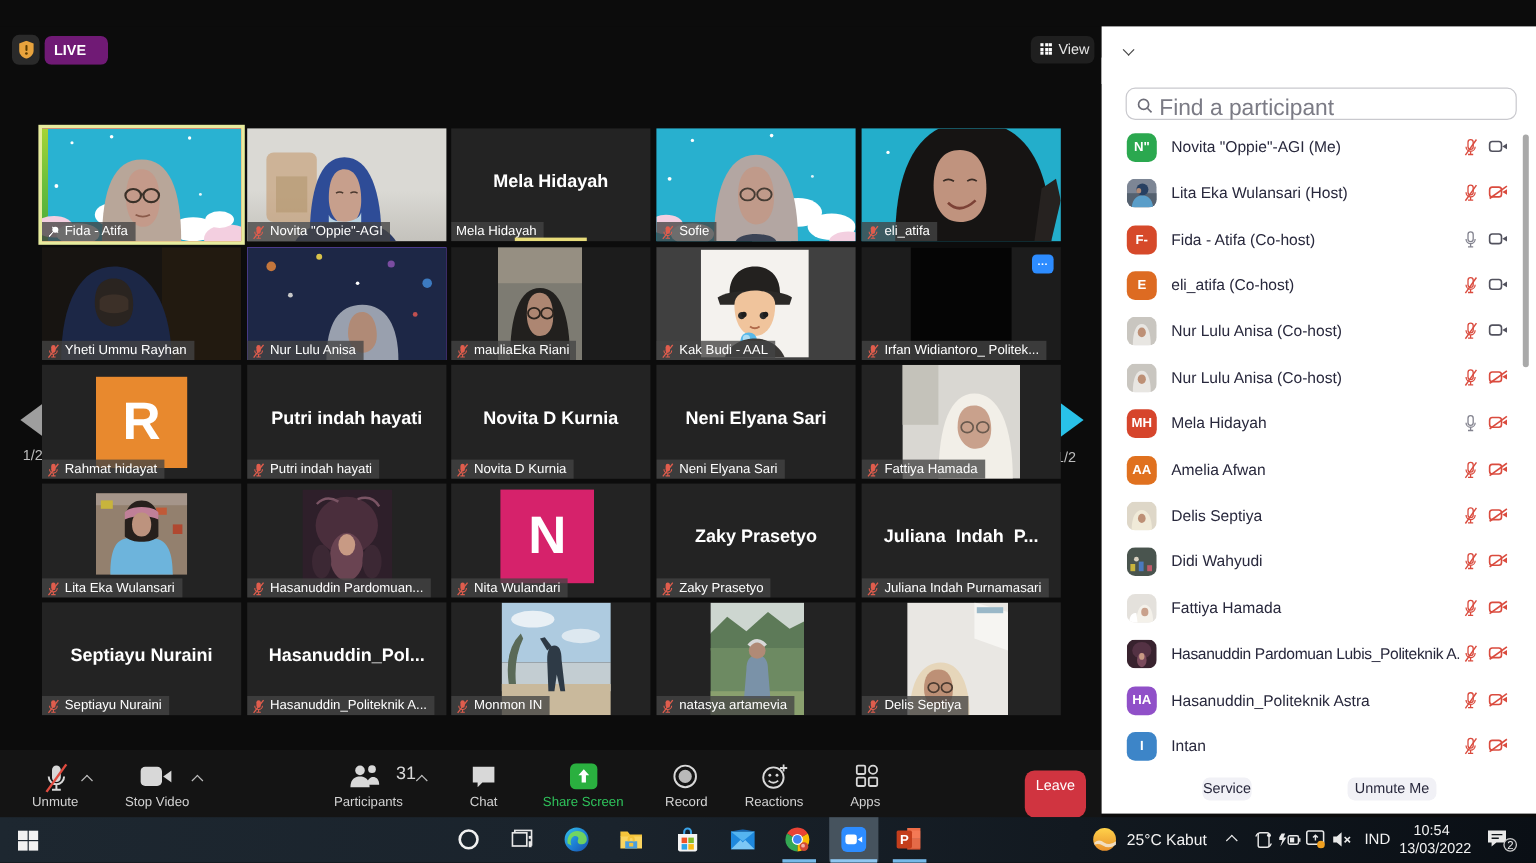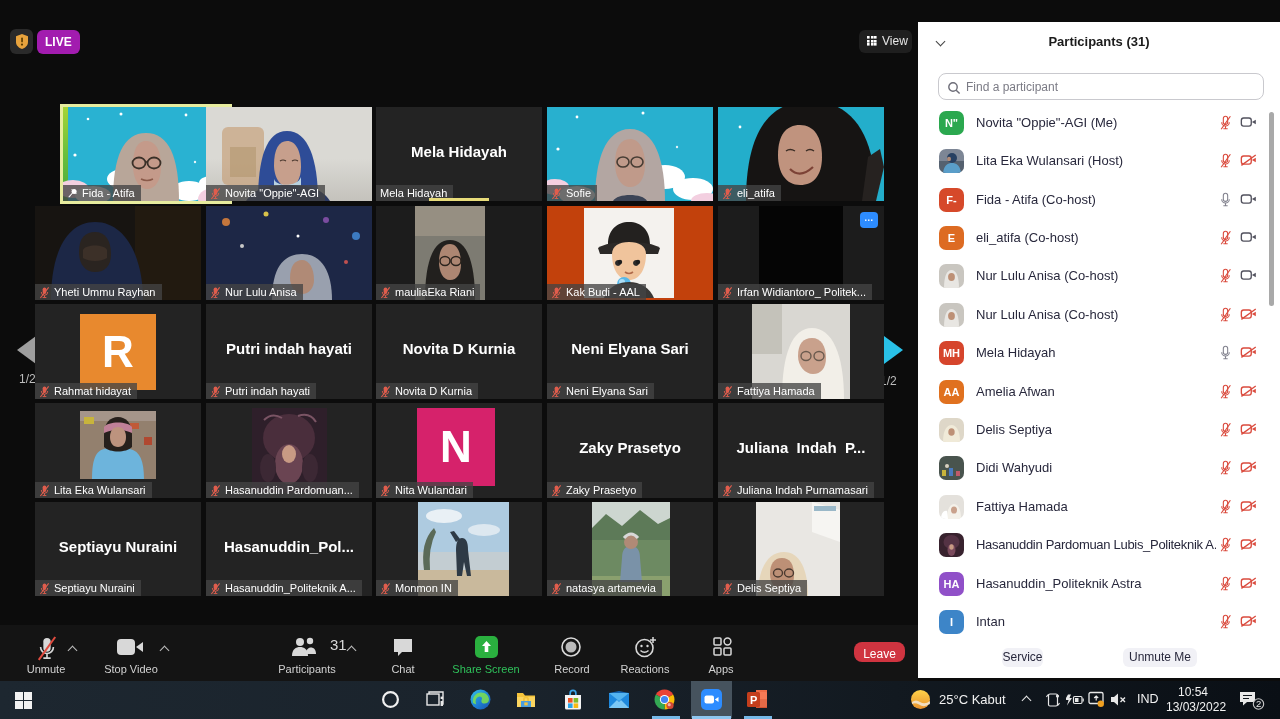--- a/index.html
+++ b/index.html
@@ -12,21 +12,21 @@
   #ztitle { left:34px; top:3px; font-size:13px; color:#161616; }
   .winctl { top:4px; width:14px; height:14px; color:#222; }
 
   
   #videoarea { left:0; top:22px; width:918px; height:659px; background:#0c0c0c; }
 
   
   .chip { background:#2a2a2a; border-radius:6px; }
   #shieldchip { left:10px; top:7px; width:23px; height:25px; }
   #livewrap { left:37px; top:8px; height:24px; border-radius:6px; overflow:hidden; display:flex; }
-  #livebadge { background:#a21caf; color:#fff; font-weight:bold; font-size:12px; padding:5px 8px 0 8px; height:24px; }
+  #livebadge { background:#701a75; color:#fff; font-weight:bold; font-size:12px; padding:5px 18px 0 8px; height:24px; }
   #livetext { background:#2a2a2a; color:#d6d6d6; font-size:11px; padding:6px 19px 0 12px; height:24px; position:relative; }
   #livetext .tri { position:absolute; right:9px; top:10px; width:0; height:0; border-left:4px solid transparent; border-right:4px solid transparent; border-top:5px solid #cfcfcf; }
   #viewbtn { left:859px; top:8px; width:53px; height:23px; background:#1f1f1f; border-radius:6px; color:#e6e6e6; font-size:12px; }
   #viewbtn .grid3 { position:absolute; left:8px; top:6px; width:10px; height:10px;
      background:
        linear-gradient(#fff,#fff) 0 0/2.6px 2.6px no-repeat, linear-gradient(#fff,#fff) 3.7px 0/2.6px 2.6px no-repeat, linear-gradient(#fff,#fff) 7.4px 0/2.6px 2.6px no-repeat,
        linear-gradient(#fff,#fff) 0 3.7px/2.6px 2.6px no-repeat, linear-gradient(#fff,#fff) 3.7px 3.7px/2.6px 2.6px no-repeat, linear-gradient(#fff,#fff) 7.4px 3.7px/2.6px 2.6px no-repeat,
        linear-gradient(#fff,#fff) 0 7.4px/2.6px 2.6px no-repeat, linear-gradient(#fff,#fff) 3.7px 7.4px/2.6px 2.6px no-repeat, linear-gradient(#fff,#fff) 7.4px 7.4px/2.6px 2.6px no-repeat; }
   #viewbtn span { position:absolute; left:23px; top:4px; }
 
@@ -47,29 +47,29 @@
   
   #arrowL { left:17px; top:314px; width:0; height:0; border-top:14px solid transparent; border-bottom:14px solid transparent; border-right:19px solid #9e9e9e; }
   #arrowR { left:884px; top:314px; width:0; height:0; border-top:14px solid transparent; border-bottom:14px solid transparent; border-left:19px solid #29c1e8; }
   .pageno { color:#bdbdbd; font-size:12px; }
 
   
   #toolbar { left:0; top:603px; width:918px; height:78px; background:#141414; }
   .tlabel { position:absolute; color:#d2d2d2; font-size:11px; white-space:nowrap; transform:translateX(-50%); top:38px; }
   .chev { position:absolute; top:20px; width:8px; height:8px; }
   .chev:before { content:""; position:absolute; left:0; top:2px; width:6px; height:6px; border-left:1.6px solid #bdbdbd; border-top:1.6px solid #bdbdbd; transform:rotate(45deg); }
-  #leavebtn { left:854px; top:17px; width:51px; height:20px; background:#d03440; border-radius:8px; color:#fff; font-size:12px; text-align:center; line-height:25px; }
+  #leavebtn { left:854px; top:17px; width:51px; height:39px; background:#d03440; border-radius:8px; color:#fff; font-size:12px; text-align:center; line-height:25px; }
 
   
   #panel { left:918px; top:22px; width:362px; height:656px; background:#fff; }
   #ptitle { left:0; width:362px; top:12px; text-align:center; font-size:13px; font-weight:bold; color:#1b1b1b; }
   #pchev { left:19px; top:16px; width:9px; height:9px; }
   #pchev:before { content:""; position:absolute; left:0; top:0; width:6px; height:6px; border-left:1.7px solid #444; border-bottom:1.7px solid #444; transform:rotate(-45deg); }
   #searchbox { left:20px; top:51px; width:326px; height:27px; border:1px solid #c9c9ce; border-radius:8px; background:#fff; }
-  #searchbox .ph { position:absolute; left:27px; top:6px; font-size:12px; color:#7b7b85; }
+  #searchbox .ph { position:absolute; left:27px; top:6px; font-size:19px; color:#7b7b85; }
   .prow { position:absolute; left:0; width:340px; height:38px; }
   .pav { position:absolute; left:21px; top:0px; width:25px; height:24px; border-radius:7px; color:#fff; font-size:11px; font-weight:bold; display:flex; align-items:center; justify-content:center; overflow:hidden; }
   .pname { position:absolute; left:58px; top:4px; font-size:13px; color:#28283c; white-space:nowrap; max-width:240px; overflow:hidden; }
   .pic1 { position:absolute; left:301px; top:4px; }
   .pic2 { position:absolute; left:322px; top:4px; }
   #scrollthumb { left:1269px; top:112px; width:5px; height:194px; background:#a9a9a9; border-radius:3px; position:absolute; }
   .pbtn { position:absolute; top:626px; height:19px; background:#f1f1f6; border-radius:6px; color:#28283c; font-size:12px; text-align:center; line-height:19px; }
 
   
   #taskbar { left:0; top:681px; width:1280px; height:38px; background:linear-gradient(90deg,#1d2730 0%,#1a232c 40%,#121920 70%,#0a0f15 100%); }
@@ -118,21 +118,21 @@
       <span>View</span>
     </div>
 
   <div class="abs" id="arrowL"></div>
   <div class="abs pageno" style="left:19px;top:350px">1/2</div>
   <div class="abs" id="arrowR"></div>
   <div class="abs pageno" style="left:880px;top:352px">1/2</div>
 
   <div id="tiles">
 
-  <div class="tile r1 c1" style="box-shadow:0 0 0 3px #e7ec9e; background:#ef4444;margin-left:28px;">
+  <div class="tile r1 c1" style="box-shadow:0 0 0 3px #e7ec9e; background:#ef4444;">
     <svg class="abs" style="left:0;top:0" width="166" height="94" viewBox="0 0 166 94">
       <rect width="166" height="94" fill="#29b2d2"></rect>
       <rect width="5" height="94" fill="url(#ggr)"></rect>
       <defs>
             <linearGradient id="ggr" x1="0" y1="0" x2="0" y2="1">
               <stop offset="0" stop-color="#a6d435"></stop>
               <stop offset=".5" stop-color="#6abf3c"></stop>
               <stop offset="1" stop-color="#49a83a"></stop>
             </linearGradient>
           </defs>
@@ -271,21 +271,21 @@
       <ellipse cx="30" cy="55" rx="5" ry="4.5" fill="none" stroke="#2c241e" stroke-width="1.5"></ellipse>
           <ellipse cx="41" cy="55" rx="5" ry="4.5" fill="none" stroke="#2c241e" stroke-width="1.5"></ellipse>
     </svg>
     <div class="nlabel"><svg width="11" height="13" viewBox="0 0 24 26">
             <path d="M12 2 a4 4 0 0 1 4 4 v6 a4 4 0 0 1 -8 0 v-6 a4 4 0 0 1 4 -4z" fill="#e05d4d"></path>
             <path d="M5 12 a7 7 0 0 0 14 0 M12 19 v4 M8 24 h8" stroke="#e05d4d" stroke-width="2" fill="none"></path>
             <line x1="3" y1="25" x2="21" y2="2" stroke="#e05d4d" stroke-width="2.4"></line>
           </svg>mauliaEka Riani</div>
   </div>
 
-  <div class="tile r2 c4" style="background:#c2410c;">
+  <div class="tile r2 c4" style="background:#404040;">
     <svg class="abs" style="left:37px;top:2px" width="90" height="90" viewBox="0 0 90 90">
       <rect width="90" height="90" fill="#f4f2ee"></rect>
       <path d="M24 36 C24 22 33 14 45 14 C57 14 66 22 66 36 L68 40 L22 40 Z" fill="#23211f"></path>
       <path d="M14 40 C24 32 66 32 76 40 L74 46 L16 46 Z" fill="#2b2927"></path>
       <path d="M28 46 C28 38 35 34 45 34 C55 34 62 38 62 46 C62 62 55 72 45 72 C35 72 28 62 28 46 Z" fill="#f0c49c"></path>
       <path d="M34 52 a3 3 0 1 0 .1 0 M52 52 a3 3 0 1 0 .1 0" fill="#2a2a2a"></path>
       <circle cx="36" cy="54" r="2.2" fill="#1d1d1d"></circle>
           <circle cx="54" cy="54" r="2.2" fill="#1d1d1d"></circle>
       <path d="M41 64 Q45 67 49 64" stroke="#b06a4a" stroke-width="1.6" fill="none"></path>
       <circle cx="40" cy="76" r="7" fill="#58b8e8"></circle>
@@ -552,21 +552,20 @@
         <circle cx="15.5" cy="5.5" r="3.4" fill="none" stroke="#d8d8d8" stroke-width="1.5"></circle>
       </svg>
     <div class="tlabel" style="left:721px">Apps</div>
 
     <div class="abs" id="leavebtn">Leave</div>
   </div>
 </div>
 
 <div class="abs" id="panel">
   <div class="abs" id="pchev"></div>
-  <div class="abs" id="ptitle">Participants (31)</div>
   <div class="abs" id="searchbox">
     <svg class="abs" style="left:8px;top:7px" width="14" height="14" viewBox="0 0 14 14">
         <circle cx="6" cy="6" r="4.2" fill="none" stroke="#6d6d78" stroke-width="1.4"></circle>
         <line x1="9.2" y1="9.2" x2="12.6" y2="12.6" stroke="#6d6d78" stroke-width="1.4"></line>
       </svg>
     <span class="ph">Find a participant</span>
   </div>
   <div id="prows">
     <div class="prow" style="top:88.6px">
         <div class="pav" style="background:#2ba84f">N"</div>

